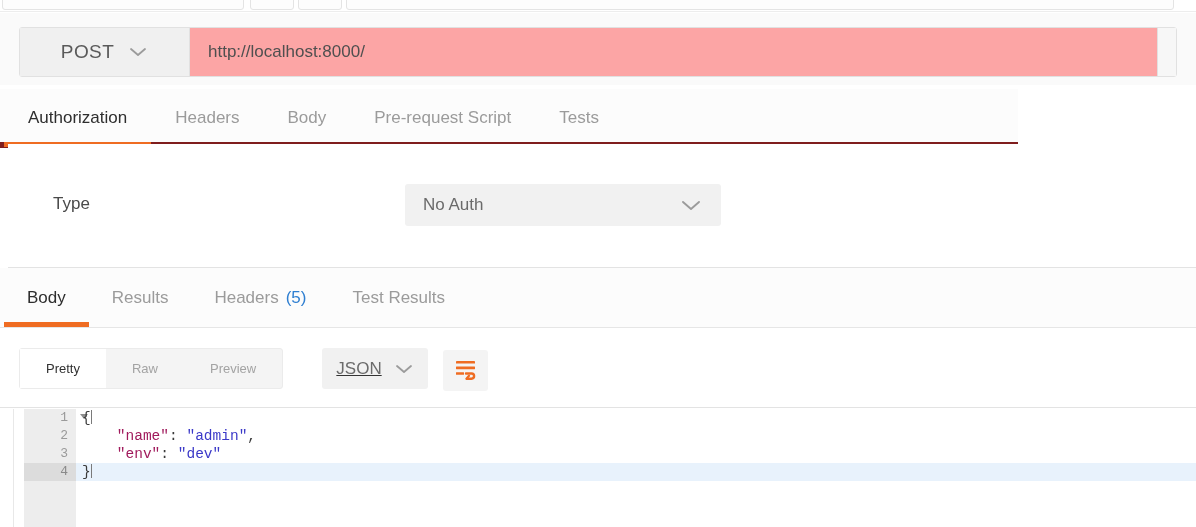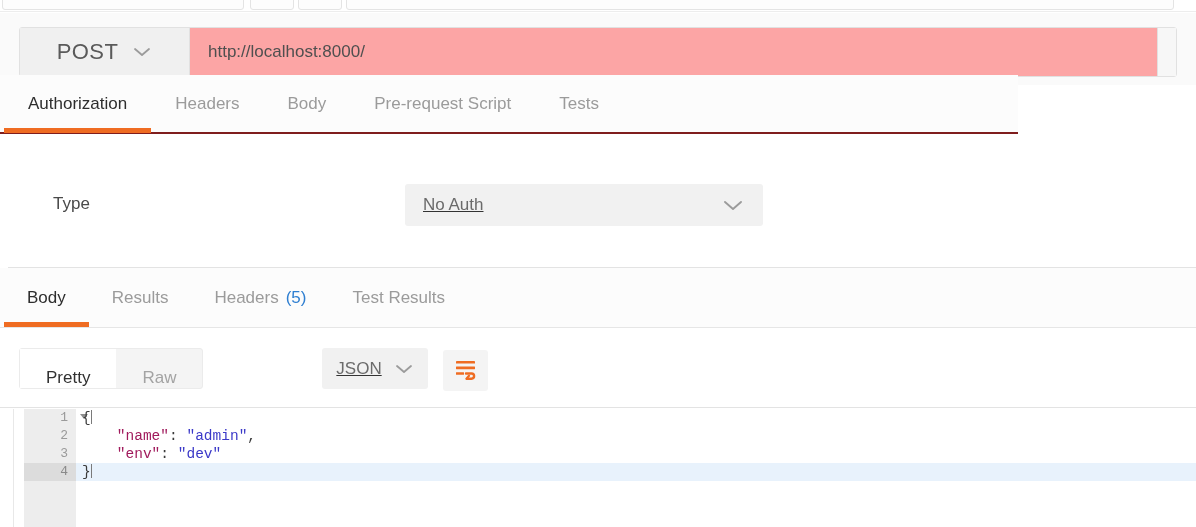--- a/index.html
+++ b/index.html
@@ -63,21 +63,21 @@
     background: #f0f0f0;
     border-right: 1px solid #e1e1e1;
     display: flex;
     align-items: center;
     justify-content: center;
     box-sizing: border-box;
     cursor: pointer;
     user-select: none;
   }
   .method-label {
-    font-size: 22px;
+    font-size: 19px;
     color: #5a5a5a;
     letter-spacing: 0.4px;
   }
   .method-caret {
     margin-left: 14px;
     display: inline-flex;
     align-items: center;
   }
   .url-input-wrap {
     flex: 1;
@@ -96,24 +96,24 @@
     background: #e1e1e1;
   }
   .url-right-pad {
     width: 18px;
     background: #f7f7f7;
   }
 
   
   .req-tabs {
     position: absolute;
-    left: 0; top: 75px;
+    left: 0; top: 89px;
     width: 1018px; height: 59px;
     background: #fcfcfc;
-    border-bottom: 2px solid #7f1d1d;
+    border-bottom: 6px solid #7f1d1d;
     box-sizing: border-box;
   }
   .tabs-inner {
     position: absolute;
     left: 4px; top: 0;
     height: 58px;
     display: flex;
     align-items: flex-start;
   }
   .tab {
@@ -150,31 +150,30 @@
   }
   .auth-type-label {
     position: absolute;
     left: 45px; top: 50px;
     font-size: 17px;
     color: #4a4a4a;
   }
   .auth-select {
     position: absolute;
     left: 405px; top: 184px;
-    width: 358px; height: 42px;
+    width: 316px; height: 42px;
     background: #f1f1f1;
     border-radius: 3px;
     display: flex;
     align-items: center;
     justify-content: space-between;
     padding: 0 18px;
     box-sizing: border-box;
     cursor: pointer;
     user-select: none;
-    text-decoration: underline;
   }
   .auth-select-value {
     font-size: 17px;
     color: #6b6b6b;
   }
 
   
   .resp-tabs {
     position: absolute;
     left: 0; top: 268px;
@@ -230,23 +229,23 @@
     height: 41px;
     background: #f4f4f4;
     border: 1px solid #ebebeb;
     border-radius: 3px;
     display: flex;
     align-items: stretch;
     box-sizing: border-box;
   }
   .seg {
     display: flex;
-    align-items: flex-end;
+    align-items: center;
     padding: 0 26px;
-    font-size: 17px;
+    font-size: 13px;
     color: #a3a3a3;
     cursor: pointer;
     user-select: none;
   }
   .seg.active {
     color: #313131;
     background: #ffffff;
   }
   .format-select {
     position: absolute;
@@ -437,20 +436,23 @@
   </div>
 </div>
 
 <div class="body-toolbar">
   <div class="seg-group">
     <div class="seg active">
       <span>Pretty</span>
     </div>
     <div class="seg">
       <span>Raw</span>
+    </div>
+    <div class="seg">
+      <span>Preview</span>
     </div>
   </div>
   <div class="format-select">
     <span class="format-select-value">JSON</span>
     <span>
       <svg class="chev" width="20" height="12" viewBox="0 0 20 12" aria-hidden="true">
         <path d="M3 3 L10 9 L17 3" fill="none" stroke="#9b9b9b" stroke-width="1.8" stroke-linecap="round" stroke-linejoin="round"></path>
       </svg>
     </span>
   </div>

